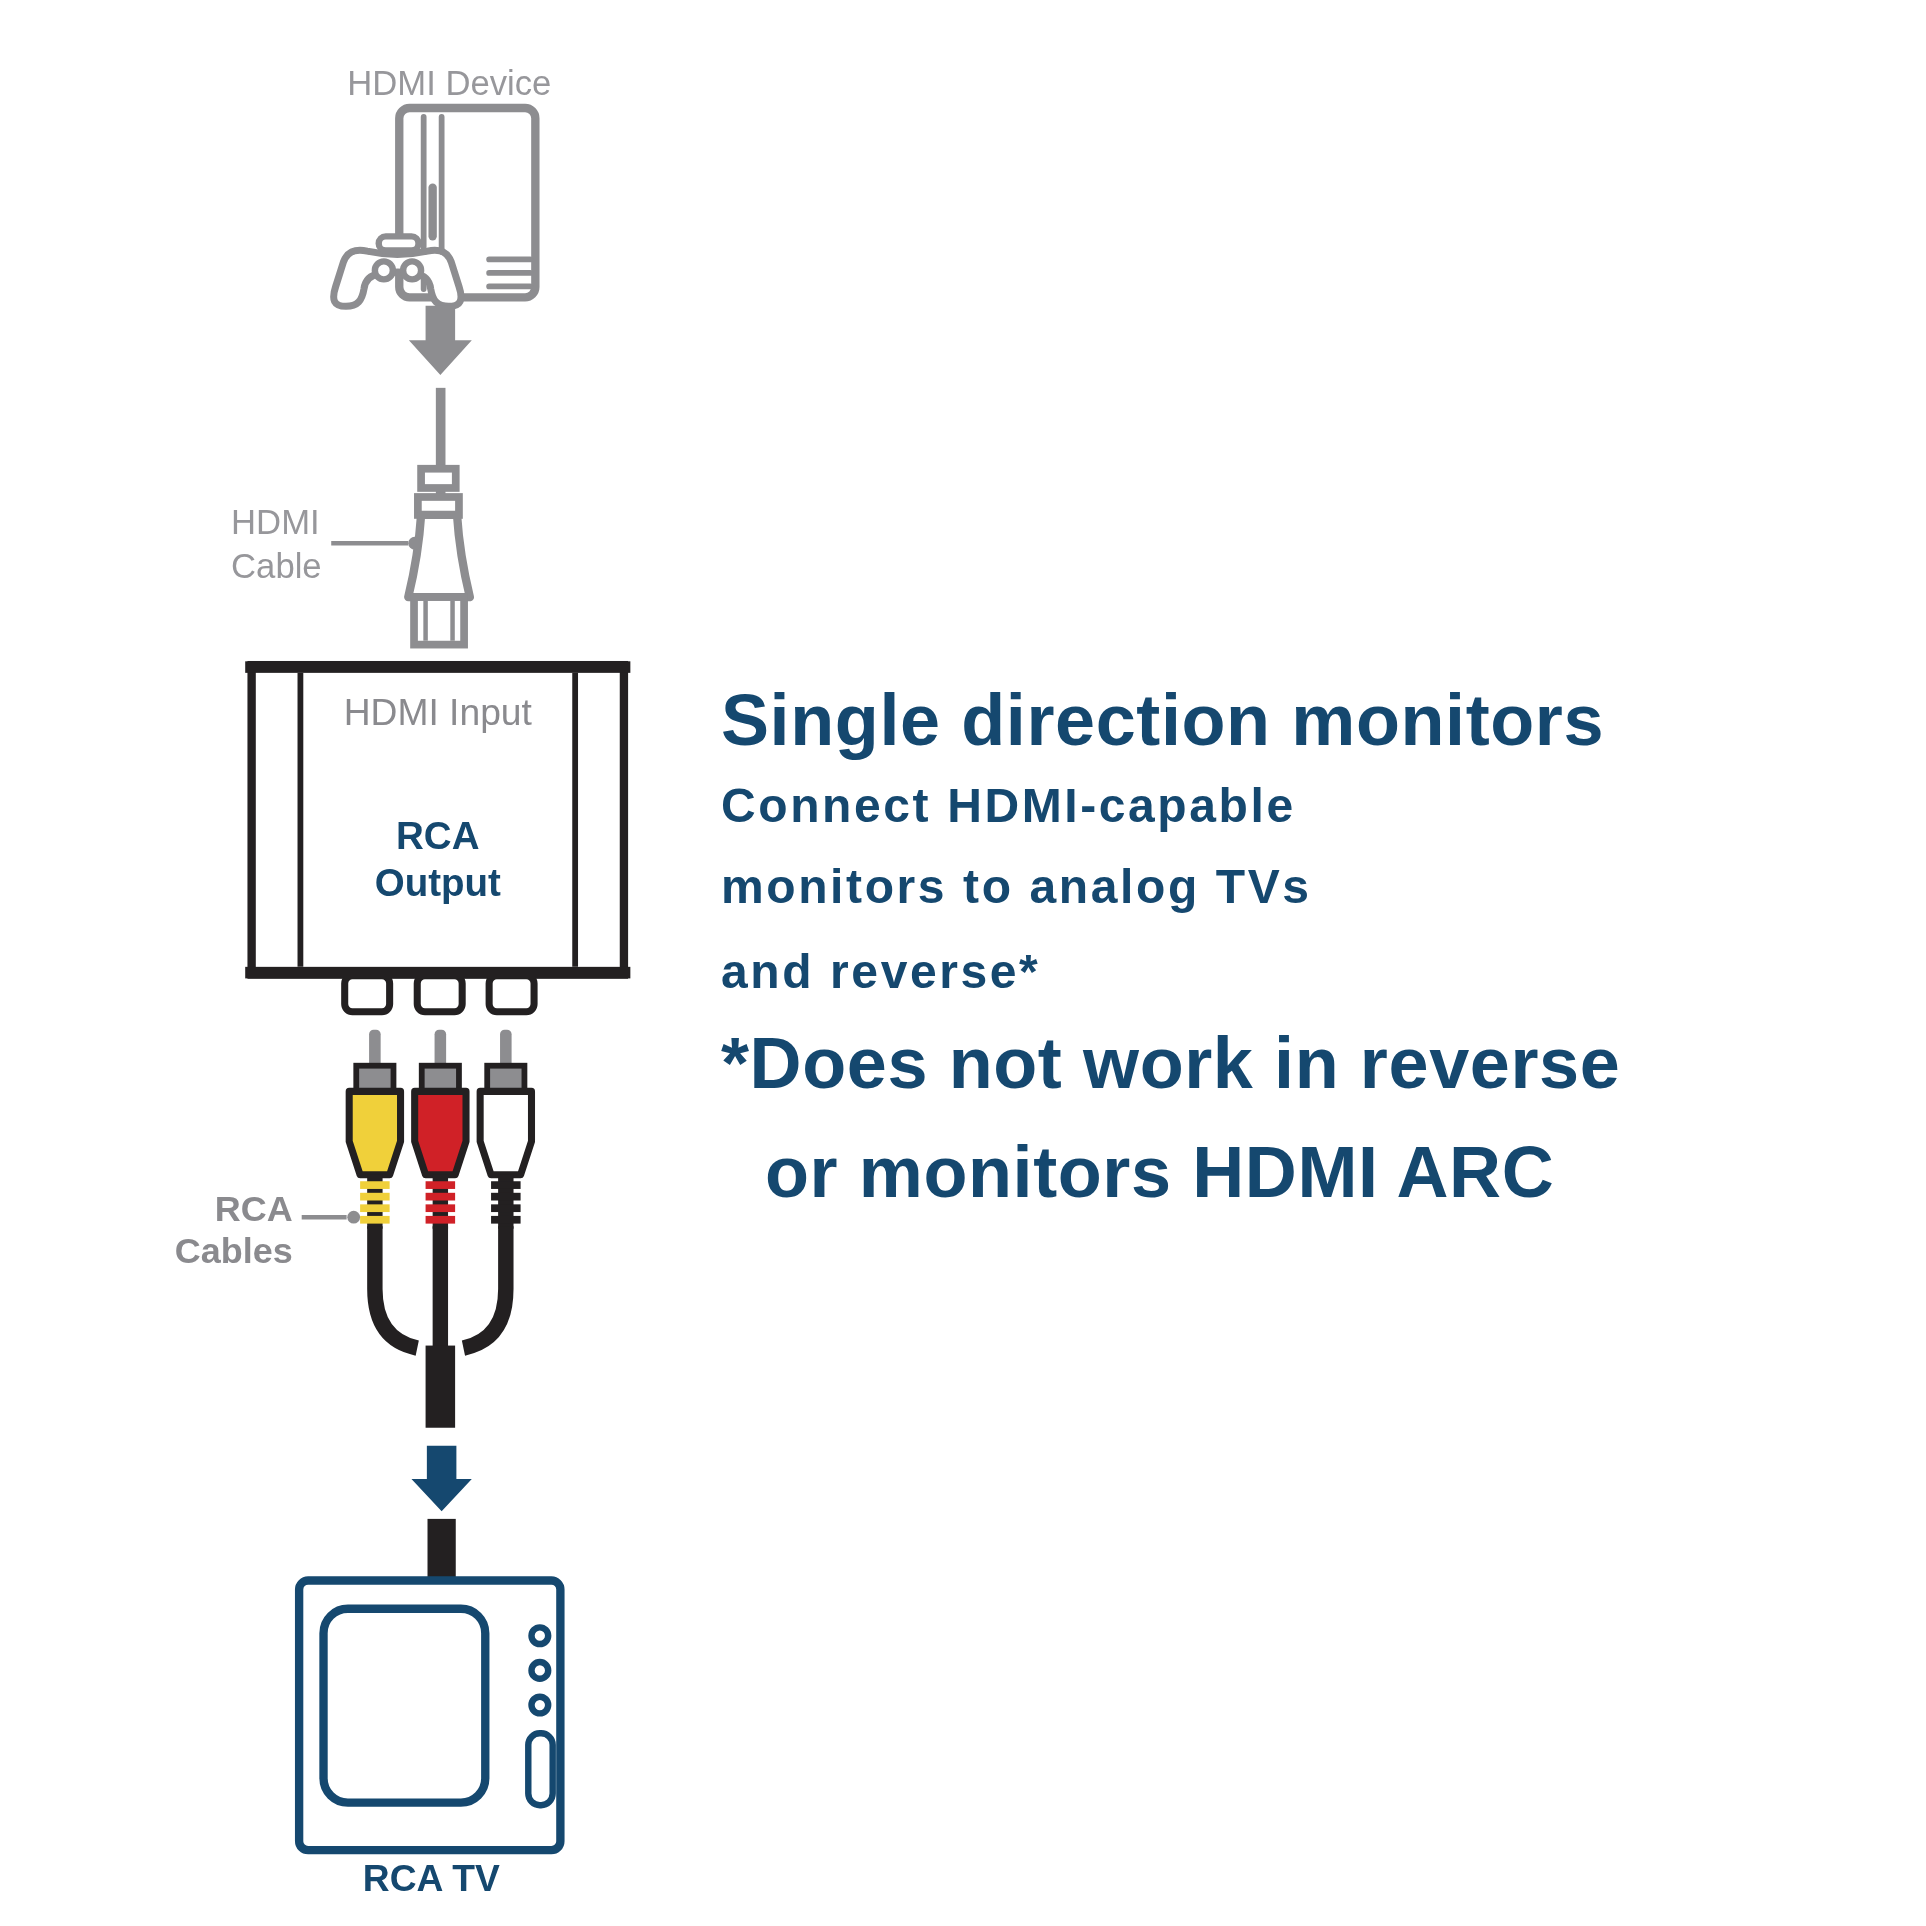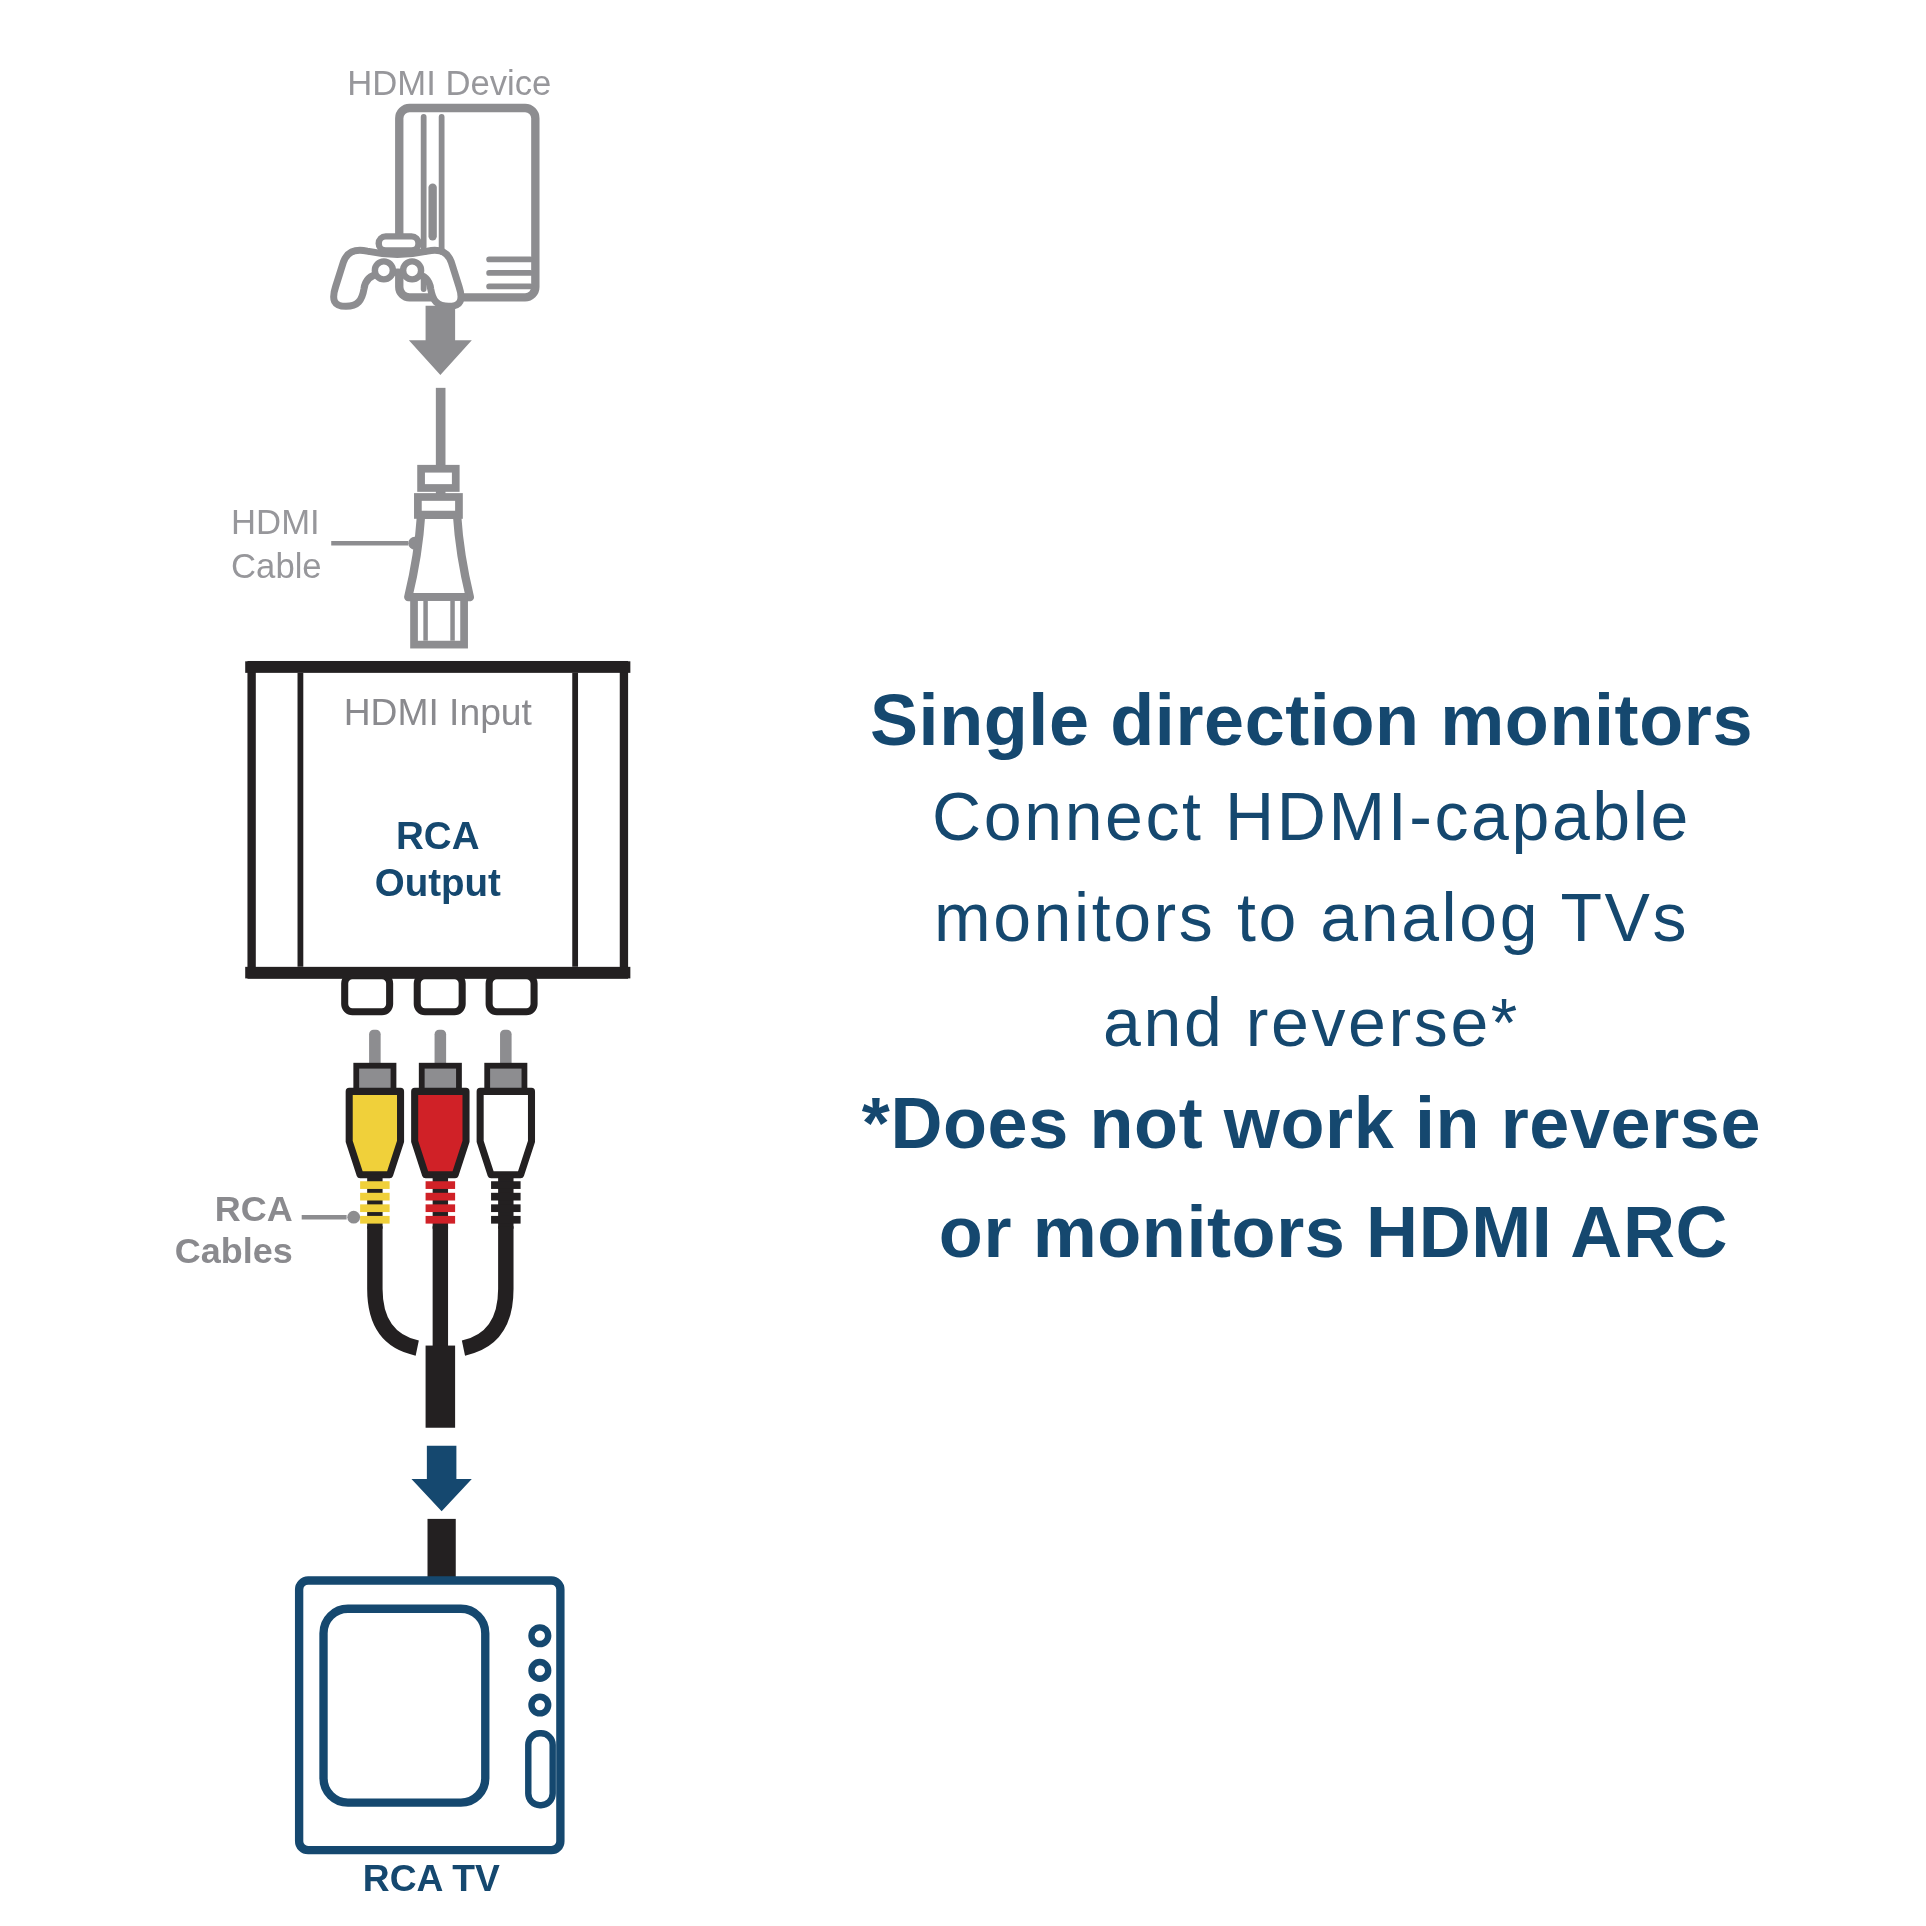--- a/index.html
+++ b/index.html
@@ -1,28 +1,28 @@
 <!DOCTYPE html>
 <html style="font-size:10.3px"><head>
 <meta charset="utf-8">
 <style>
   html,body{margin:0;padding:0;background:#ffffff;}
   body{
     width:1926px;height:1926px;position:relative;overflow:hidden;
     font-family:"Liberation Sans", sans-serif;
   }
-  .stage{position:absolute;left:0;top:0;width:1812px;height:1926px;text-align:center;}
+  .stage{position:absolute;left:0;top:0;width:1812px;height:1926px;}
   svg text{font-family:"Liberation Sans", sans-serif;}
   .copy{
     position:absolute;left:721px;top:684px;width:1181px;
     color:#15486F;
   }
   .copy .line{white-space:nowrap;line-height:1;}
   .l-heading{font-size:72px;font-weight:bold;margin:0 0 26px 0;letter-spacing:0.6px;}
-  .l-body{font-size:68px;font-weight:400;letter-spacing:2.6px;}
+  .l-body{font-size:48px;font-weight:700;letter-spacing:2.6px;}
   .l-b1{margin:0 0 33px 0;}
   .l-b2{margin:0 0 37px 0;}
   .l-b3{margin:0 0 31px 0;}
   .l-foot1{font-size:72px;font-weight:bold;margin:12px 0 37px 0;letter-spacing:0.6px;}
   .l-foot2{font-size:72px;font-weight:bold;padding-left:44px;letter-spacing:0.6px;}
 </style>
 </head>
 <body>
 
 <div class="stage">

